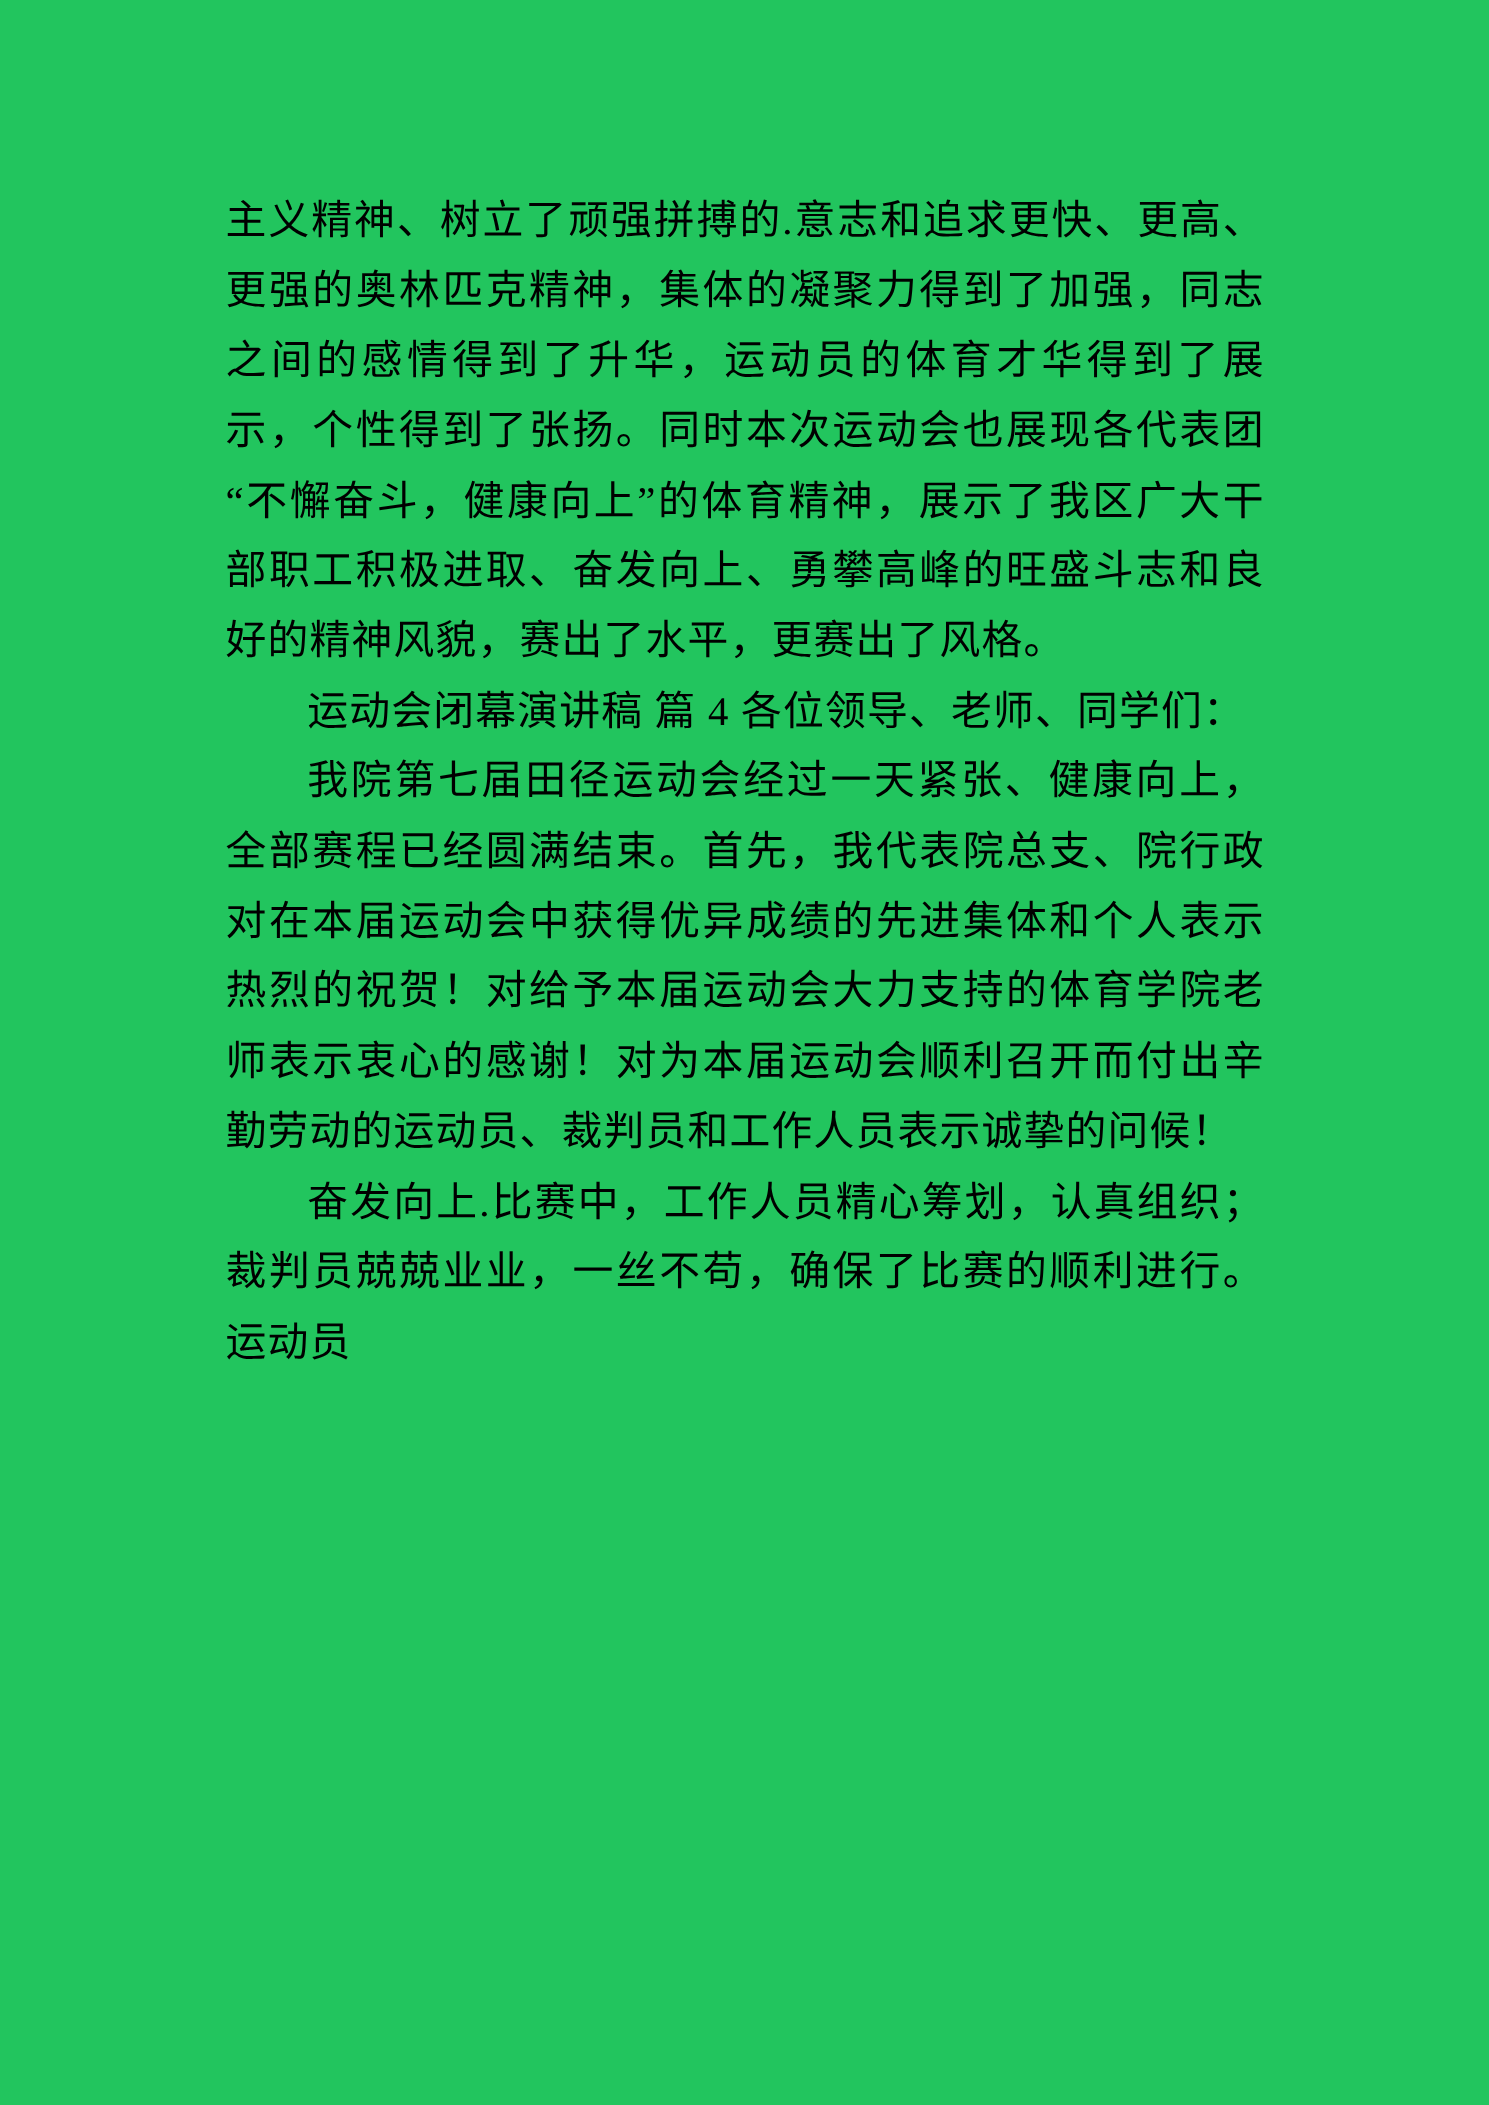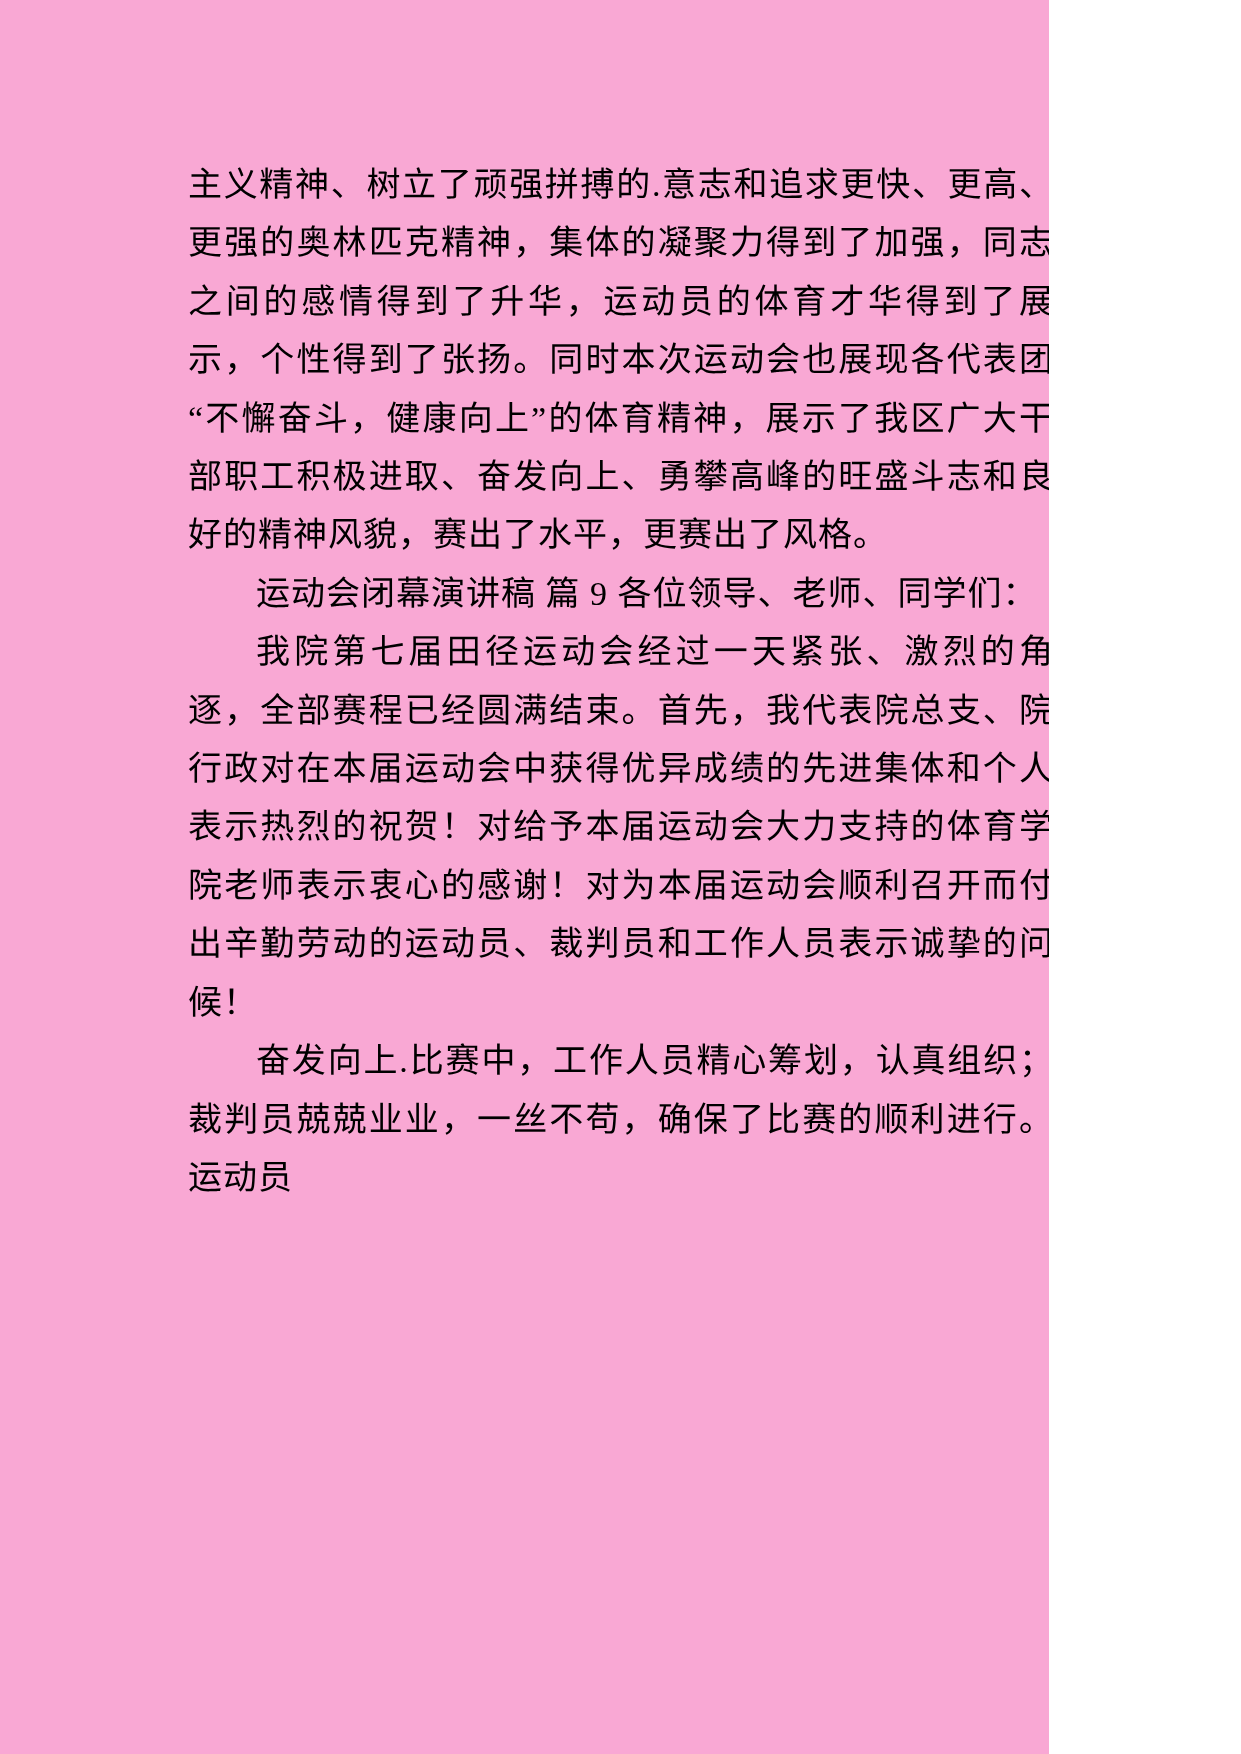--- a/index.html
+++ b/index.html
@@ -2,23 +2,23 @@
 <html lang="zh-CN"><head>
 <meta charset="utf-8">
 <style>
   html, body {
     margin: 0;
     padding: 0;
     background: #ffffff;
   }
   .page {
     position: relative;
-    width: 1049px;
+    width: 1241px;
     height: 1754px;
-    background: #f9a8d4;
+    background: #22c55e;
     overflow: hidden;
   }
   .doc-body {
     position: absolute;
     left: 188px;
     top: 0;
     width: 866px;
     padding-top: 156px;
     font-family: "Liberation Serif", "DejaVu Serif", serif;
     font-size: 34px;
@@ -35,17 +35,17 @@
   .doc-body p.indent {
     text-indent: 2em;
   }
 </style>
 </head>
 <body style="background: rgb(255, 255, 255);">
 
 <div class="page">
   <div class="doc-body" style="color: rgb(0, 0, 0);">
       <p>主义精神、树立了顽强拼搏的.意志和追求更快、更高、更强的奥林匹克精神，集体的凝聚力得到了加强，同志之间的感情得到了升华，运动员的体育才华得到了展示，个性得到了张扬。同时本次运动会也展现各代表团“不懈奋斗，健康向上”的体育精神，展示了我区广大干部职工积极进取、奋发向上、勇攀高峰的旺盛斗志和良好的精神风貌，赛出了水平，更赛出了风格。</p>
-      <p class="indent">运动会闭幕演讲稿 篇 9 各位领导、老师、同学们：</p>
-      <p class="indent">我院第七届田径运动会经过一天紧张、激烈的角逐，全部赛程已经圆满结束。首先，我代表院总支、院行政对在本届运动会中获得优异成绩的先进集体和个人表示热烈的祝贺！对给予本届运动会大力支持的体育学院老师表示衷心的感谢！对为本届运动会顺利召开而付出辛勤劳动的运动员、裁判员和工作人员表示诚挚的问候！</p>
+      <p class="indent">运动会闭幕演讲稿 篇 4 各位领导、老师、同学们：</p>
+      <p class="indent">我院第七届田径运动会经过一天紧张、健康向上，全部赛程已经圆满结束。首先，我代表院总支、院行政对在本届运动会中获得优异成绩的先进集体和个人表示热烈的祝贺！对给予本届运动会大力支持的体育学院老师表示衷心的感谢！对为本届运动会顺利召开而付出辛勤劳动的运动员、裁判员和工作人员表示诚挚的问候！</p>
       <p class="indent">奋发向上.比赛中，工作人员精心筹划，认真组织；裁判员兢兢业业，一丝不苟，确保了比赛的顺利进行。运动员</p>
     </div>
 </div>
 
 </body></html>

